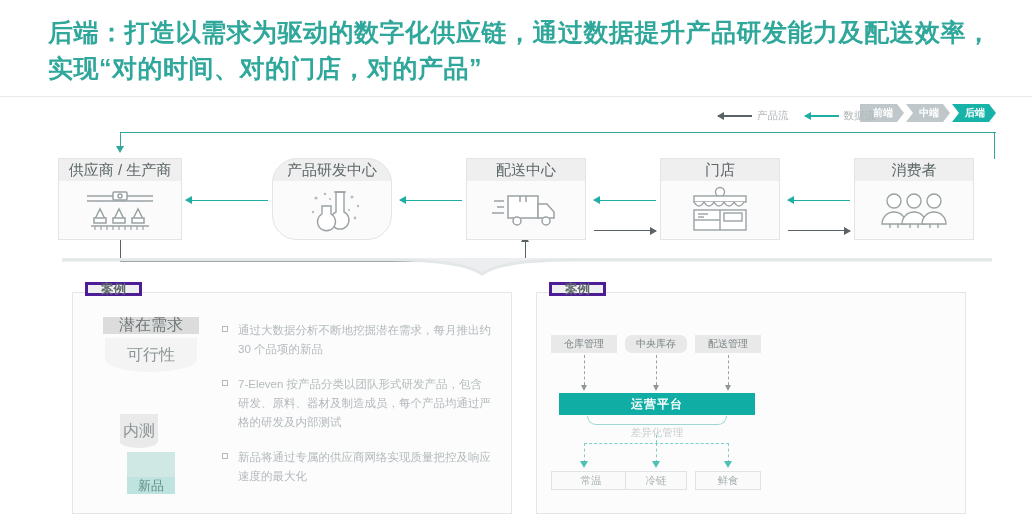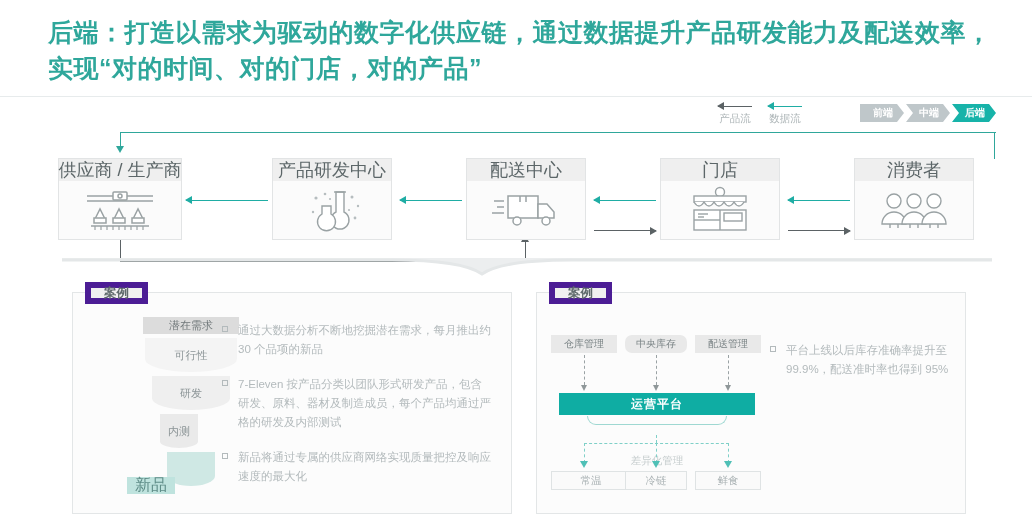--- a/index.html
+++ b/index.html
@@ -44,29 +44,29 @@
   #flow{
     position:absolute; left:58px; top:130px; width:940px; height:140px;
   }
   .node{
     position:absolute; width:120px; height:82px; top:28px;
     background:linear-gradient(#efefef 0 22px,#fbfbfb 22px 100%);
     border:1px solid #e2e4e5;
     display:flex; flex-direction:column; align-items:center;
   }
   .node .nlabel{
-    height:22px; line-height:22px; font-size:18px; color:#5c6668;
+    height:22px; line-height:22px; font-size:15px; color:#5c6668;
     white-space:nowrap;
   }
   .node .nicon{
     flex:1; display:flex; align-items:center; justify-content:center;
     width:100%;
   }
   #n0{ left:0; width:124px; }
-  #n1{ left:214px; }
+  #n1{ left:214px;border-radius:25px; }
   #n2{ left:408px; }
   #n3{ left:602px; }
   #n4{ left:796px; }
 
   
   .parrow{
     position:absolute; height:1px; background:#5b6265;
   }
   .parrow::after{
     content:""; position:absolute; right:-1px; top:-3.5px;
@@ -93,21 +93,21 @@
     position:absolute; width:0;height:0;
     border-bottom:7px solid #5b6265;
     border-left:4px solid transparent; border-right:4px solid transparent;
   }
 
   
   #legend{
     position:absolute; left:718px; top:108px; width:220px; height:16px;
     display:flex; gap:16px; align-items:center; font-size:10.5px; color:#aeb6b8;
   }
-  .lg{ display:flex; align-items:center; gap:5px;flex-direction:column; }
+  .lg{ display:flex; align-items:center; gap:5px; }
   .lg .bar{ width:34px; height:1.4px; position:relative; }
   .lg .bar::before{
     content:""; position:absolute; left:-1px; top:-3.4px; width:0;height:0;
     border-top:4px solid transparent; border-bottom:4px solid transparent;
   }
   .lg.prod .bar{ background:#5b6265; }
   .lg.prod .bar::before{ border-right:7px solid #5b6265; }
   .lg.data .bar{ background:#1fada4; }
   .lg.data .bar::before{ border-right:7px solid #1fada4; }
 
@@ -117,43 +117,43 @@
   }
 
   
   .panel{
     position:absolute; top:292px; height:222px;
     border:1px solid #e3e6e7; background:#fcfcfc;
   }
   #panelL{ left:72px; width:440px; }
   #panelR{ left:536px; width:430px; }
   .panel-tag{
-    position:absolute; left:12px; top:-11px; height:22px; padding:0 13px;
-    background:#f0f0f0; border:6px solid #4c1d95;
+    position:absolute; left:12px; top:-11px; height:14px; padding:0 13px;
+    background:#f0f0f0; border:3px solid #4c1d95;
     font-size:12.5px; font-weight:700; color:#5f6a6c;
     display:flex; align-items:center;
   }
 
   
   #funnel{ position:absolute; left:30px; top:24px; width:96px; height:178px; }
   .fstage{
     position:absolute; left:0; display:flex; align-items:center;
-    justify-content:center; font-size:11px; color:#8b9496; white-space:nowrap;margin-left:40px;
+    justify-content:center; font-size:16px; color:#8b9496; white-space:nowrap;
   }
   #f0{ top:0;   width:96px; height:17px; background:#dcdcdc; color:#6f7779; }
   #f1{ top:21px; left:2px;  width:92px; height:34px;
        background:#f4f4f4; border-radius:0 0 46px 46px/0 0 13px 13px; }
   #f2{ top:59px; left:9px;  width:78px; height:34px;
        background:#efefef; border-radius:0 0 40px 40px/0 0 12px 12px; }
   #f3{ top:97px; left:17px; width:38px; height:34px;
        background:#eaeaea; border-radius:0 0 32px 32px/0 0 11px 11px; }
   #f4{ top:135px;left:24px; width:48px; height:34px;
        background:#cfe8e4; border-radius:0 0 24px 24px/0 0 10px 10px; }
   #f4n{ position:absolute; left:24px; top:160px; width:48px; height:17px;
-        background:#bfe3de; color:#5f8d88; font-size:16px;
+        background:#bfe3de; color:#5f8d88; font-size:13px;
         display:flex; align-items:center; justify-content:center; }
 
   
   .bullets{ position:absolute; }
   #bulletsL{ left:148px; top:28px; width:272px; }
   #bulletsR{ left:232px; top:48px; width:186px; }
   .bullet{
     position:relative; padding-left:17px; margin-bottom:16px;
     font-size:11.5px; line-height:19px; color:#b3babc;
   }
@@ -187,21 +187,21 @@
     letter-spacing:1px;
   }
   #brace{
     position:absolute; left:36px; top:81px; width:140px; height:9px;
     border:1.6px solid #9fd8d2; border-top:none;
     border-radius:0 0 10px 10px;
   }
   #difflabel{
     position:absolute; left:36px; top:90px; width:140px; height:16px;
     font-size:10.5px; color:#c6cdce; display:flex;
-    align-items:center; justify-content:center;margin-top:28px;
+    align-items:center; justify-content:center;
   }
   .botbox{
     position:absolute; top:136px; height:19px; background:#fafafa;
     border:1px solid #dfe3e4;
     display:flex; align-items:center; justify-content:center;
     font-size:10.5px; color:#aab2b4;
   }
   #bb0{ left:0;   width:80px; }
   #bb1{ left:74px; width:62px; }
   #bb2{ left:144px;width:66px; }
@@ -373,21 +373,20 @@
     <path d="M0 2 L330 2 Q400 2 420 16 Q440 2 510 2 L930 2" fill="none" stroke="#e4e7e8" stroke-width="3"></path>
   </svg>
 </div>
 
 <div class="panel" id="panelL">
   <div class="panel-tag">案例</div>
 
   <div id="funnel">
     <div class="fstage" id="f0">潜在需求</div>
     <div class="fstage" id="f1">可行性</div>
-    <div class="fstage" id="f2">研发</div>
     <div class="fstage" id="f3">内测</div>
     <div class="fstage" id="f4"></div>
     <div id="f4n">新品</div>
   </div>
 
   <div class="bullets" id="bulletsL">
     <div class="bullet">
       <span class="sq"></span>
       <span>通过大数据分析不断地挖掘潜在需求，每月推出约 30 个品项的新品</span>
     </div>
@@ -429,18 +428,14 @@
     <div class="tdown" style="left:101px; top:126px;"></div>
     <div class="tdash" style="left:177px; top:108px; height:20px;"></div>
     <div class="tdown" style="left:173px; top:126px;"></div>
 
     <div class="botbox" id="bb0">常温</div>
     <div class="botbox" id="bb1">冷链</div>
     <div class="botbox" id="bb2">鲜食</div>
   </div>
 
   <div class="bullets" id="bulletsR">
-    <div class="bullet">
-      <span class="sq"></span>
-      <span>平台上线以后库存准确率提升至 99.9%，配送准时率也得到 95%</span>
-    </div>
   </div>
 </div>
 
 </body></html>

